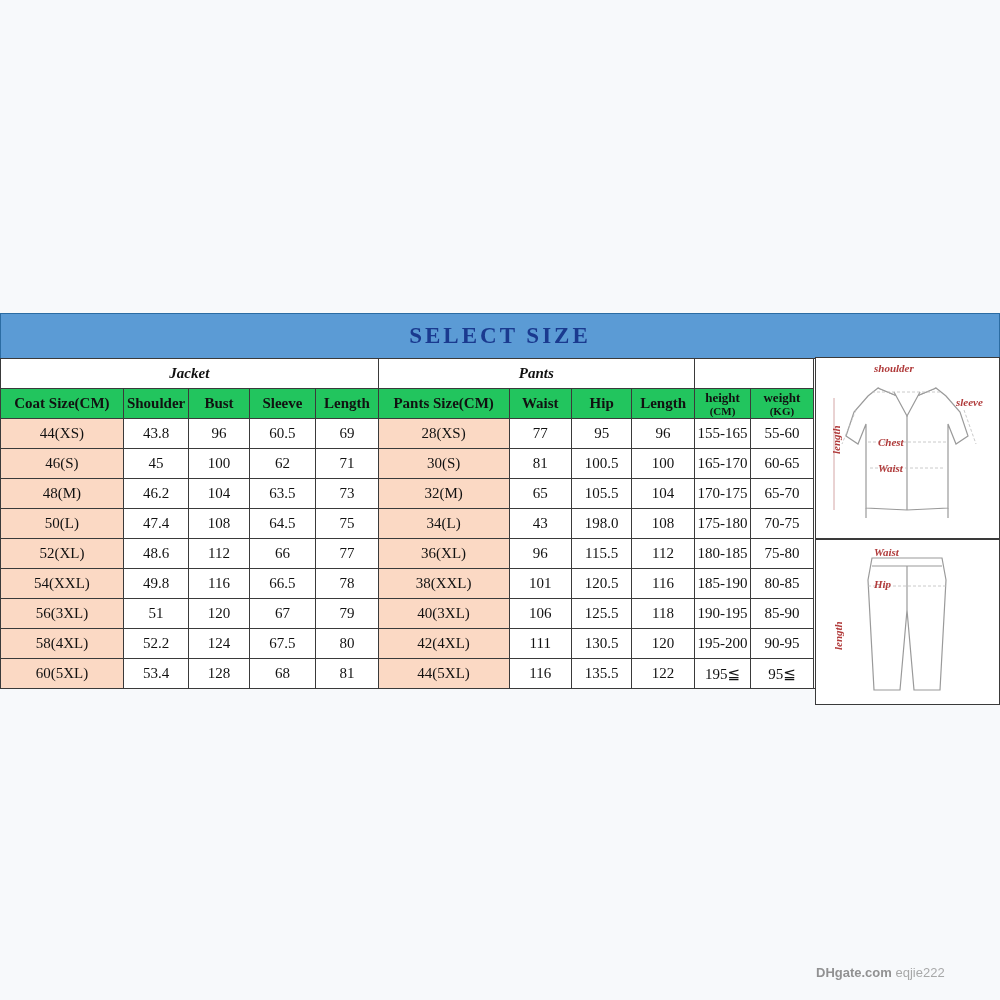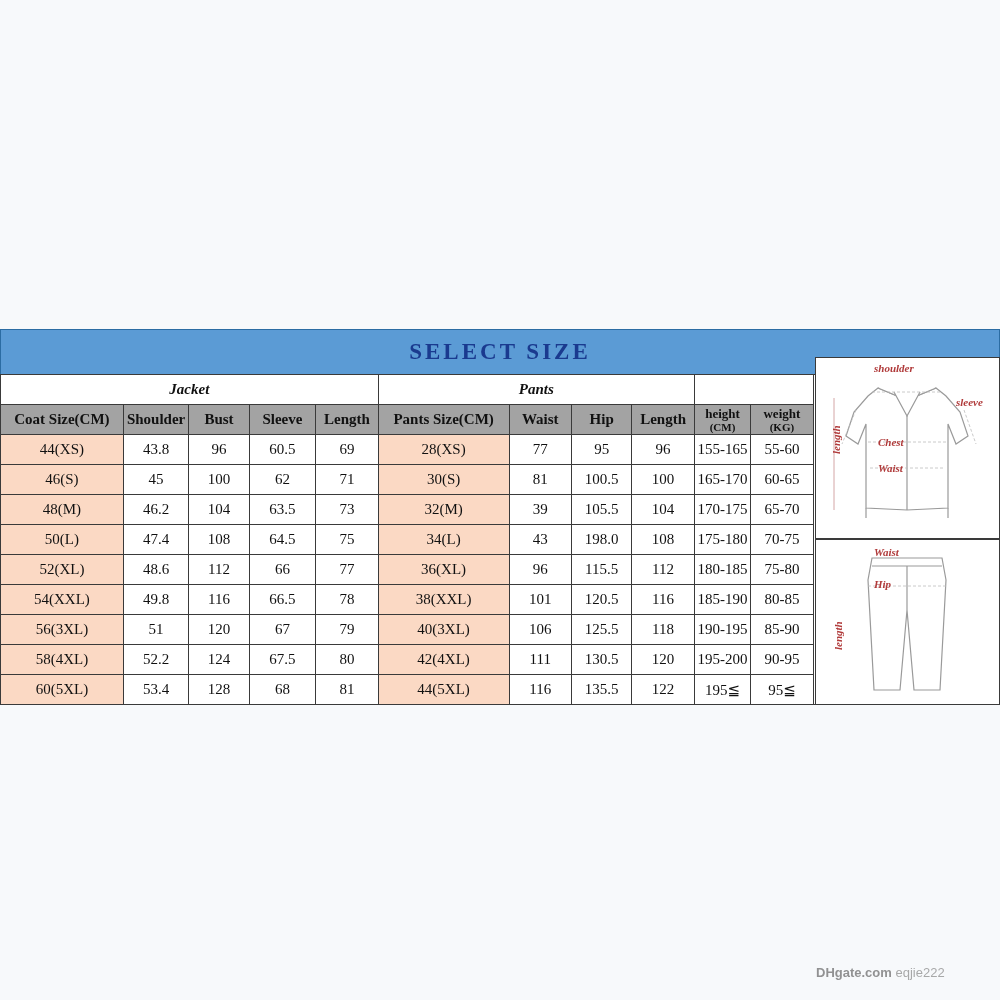--- a/index.html
+++ b/index.html
@@ -14,21 +14,21 @@
     position:absolute;
     left:0;top:313px;
     width:1000px;
   }
   .title-bar{
     background:#5b9bd5;
     border:1px solid #2b6ca3;
     border-bottom:none;
     height:44px;
     display:flex;align-items:center;justify-content:center;
-    margin:16px 0 0 0;
+    margin:0 0 0 0;
   }
   .title-bar .title-text{
     color:#1a3a8f;
     font-family:"Liberation Serif", serif;
     font-size:23px;
     font-weight:bold;
     letter-spacing:3px;
   }
   table.sizes{
     border-collapse:collapse;
@@ -53,21 +53,21 @@
     font-style:italic;
     font-weight:bold;
     font-size:20px;
     color:#c0392b;
     background:#ffffff;
     font-family:"Liberation Serif", serif;
   }
   .hdr{
     font-weight:bold;
     font-size:14px;
-    background:#a3a3a3;
+    background:#22c55e;
   }
   .hdr.small{font-size:13px;}
   .hdr .sub{display:block;font-size:11px;font-weight:bold;line-height:11px;}
   .sizecell{
     background:#fbd9c4;
     font-weight:normal;
     font-size:15px;
   }
   .plain{background:#ffffff;}
   .illus{
@@ -199,21 +199,21 @@
         <td>60-65</td>
       </tr>
 
       <tr>
         <td class="sizecell">48(M)</td>
         <td>46.2</td>
         <td>104</td>
         <td>63.5</td>
         <td>73</td>
         <td class="sizecell">32(M)</td>
-        <td>39</td>
+        <td>65</td>
         <td>105.5</td>
         <td>104</td>
         <td>170-175</td>
         <td>65-70</td>
       </tr>
 
       <tr>
         <td class="sizecell">50(L)</td>
         <td>47.4</td>
         <td>108</td>

